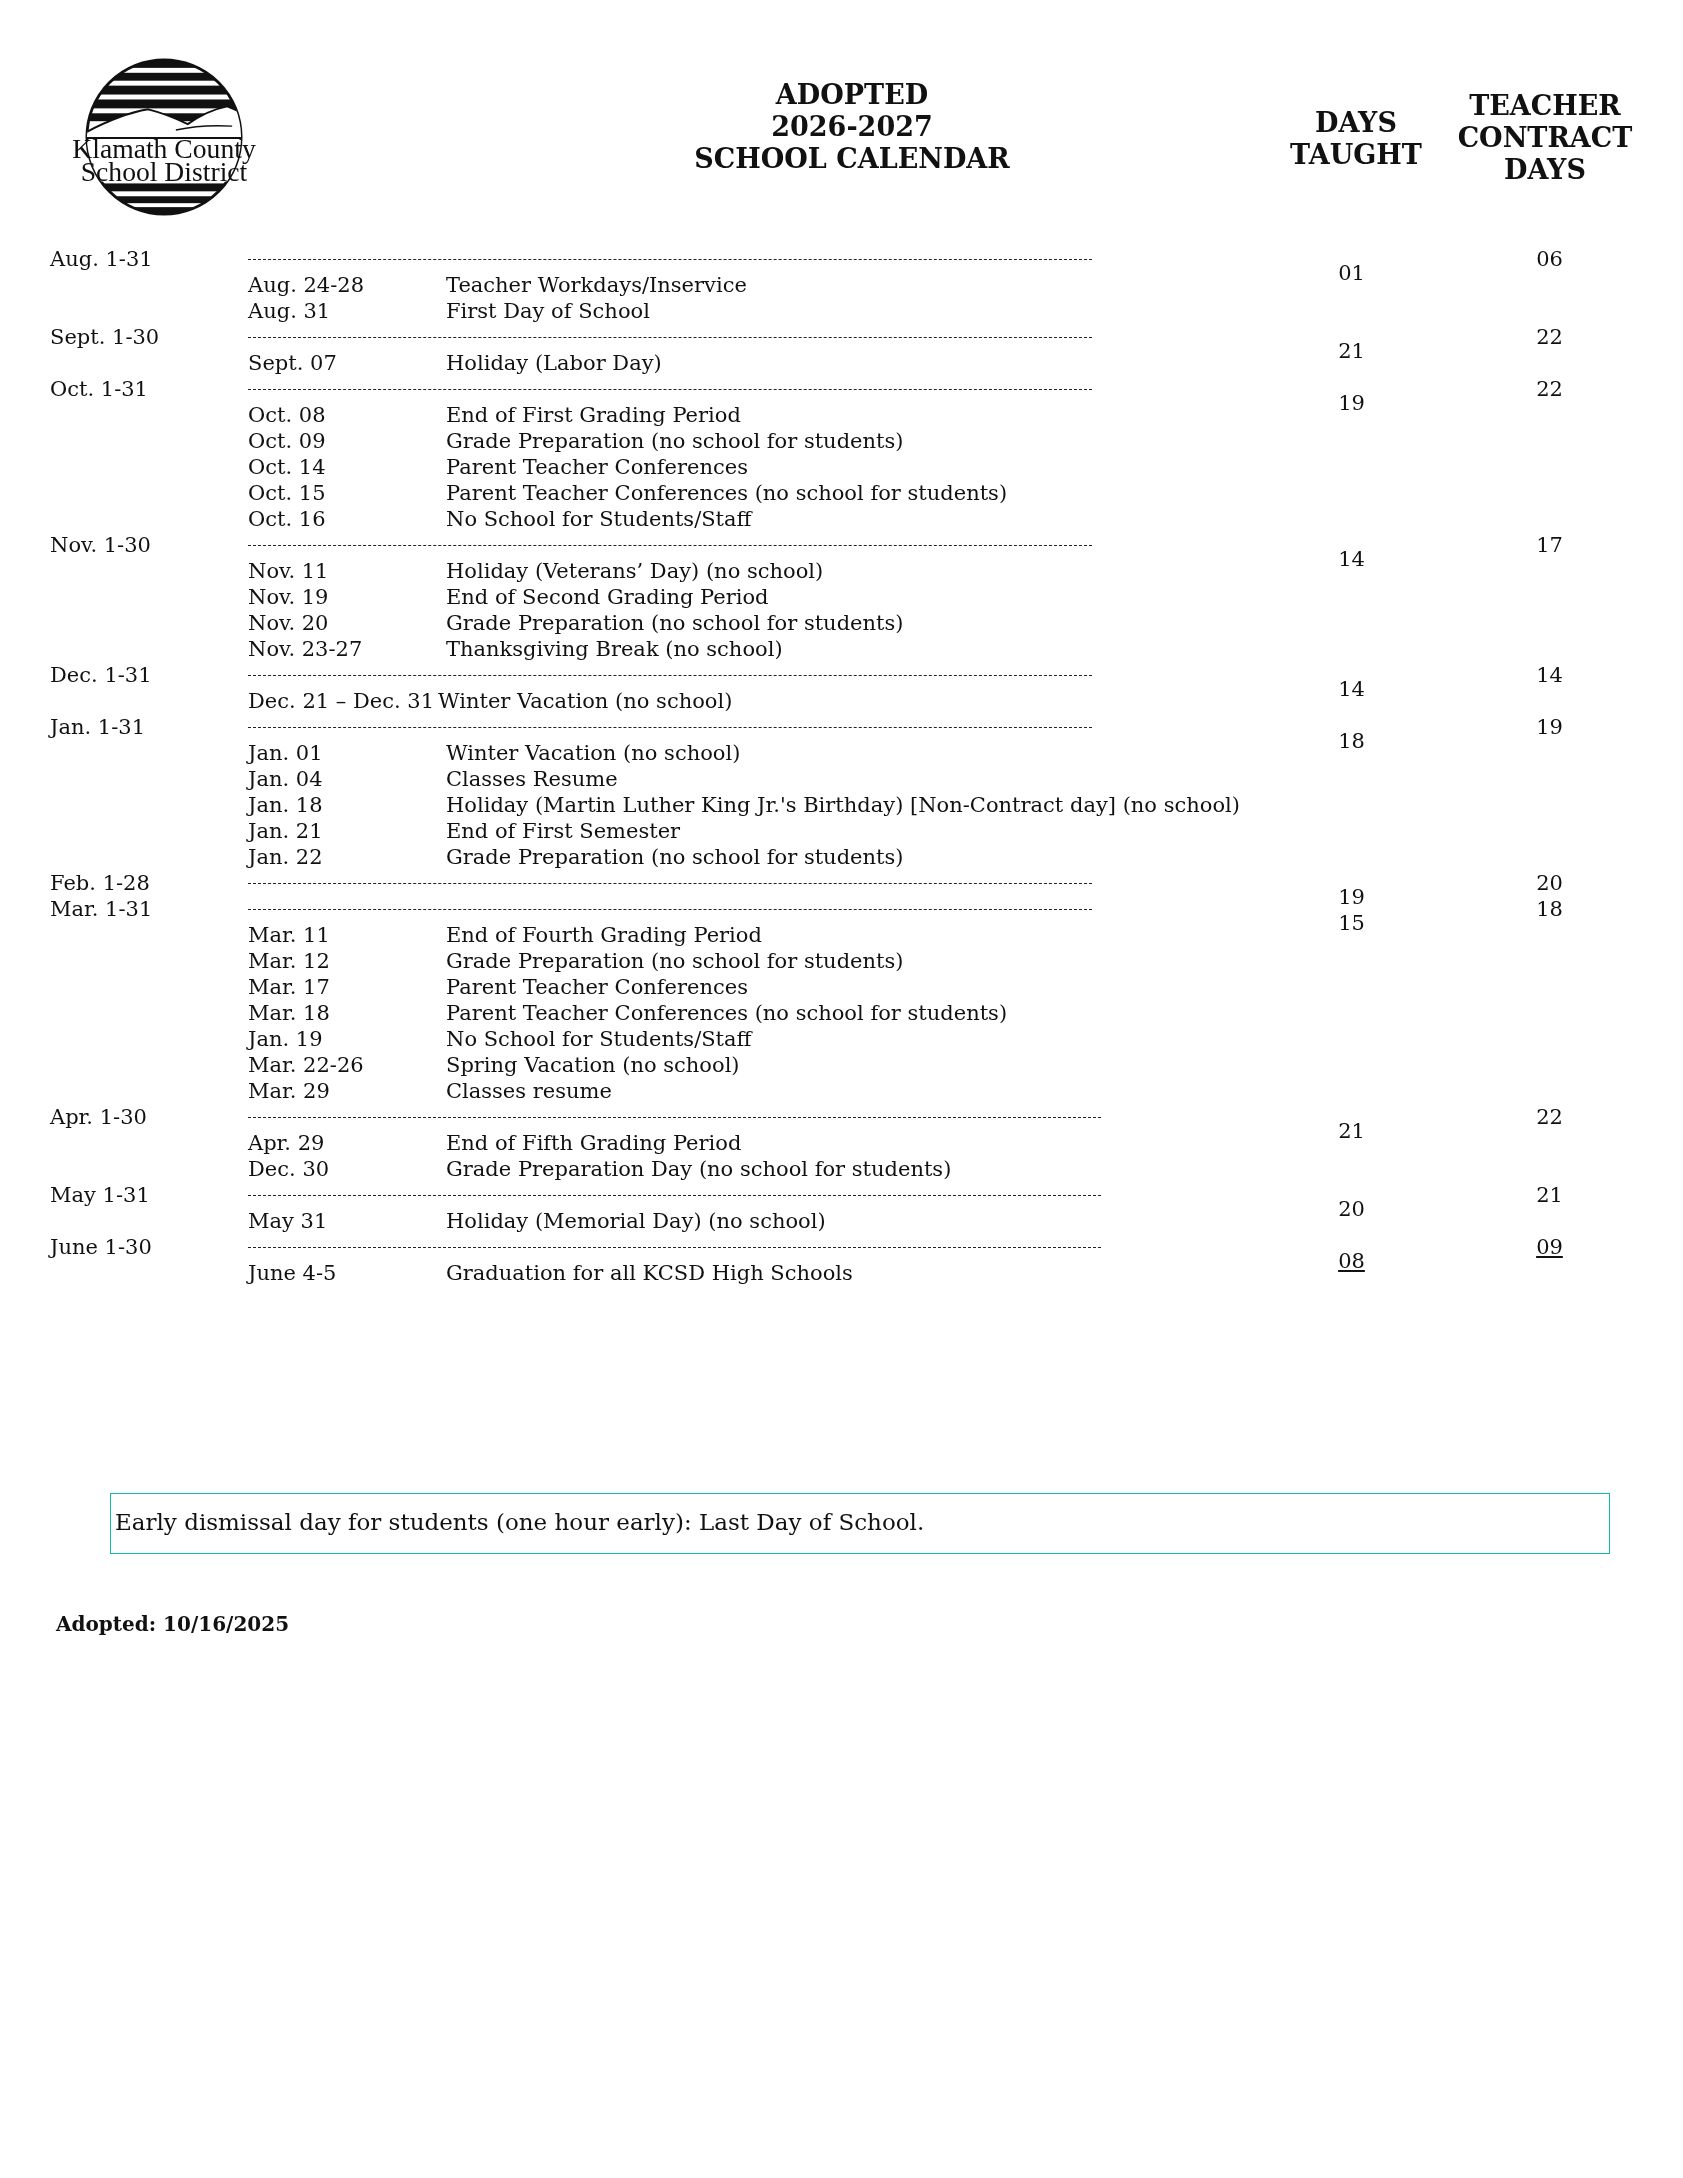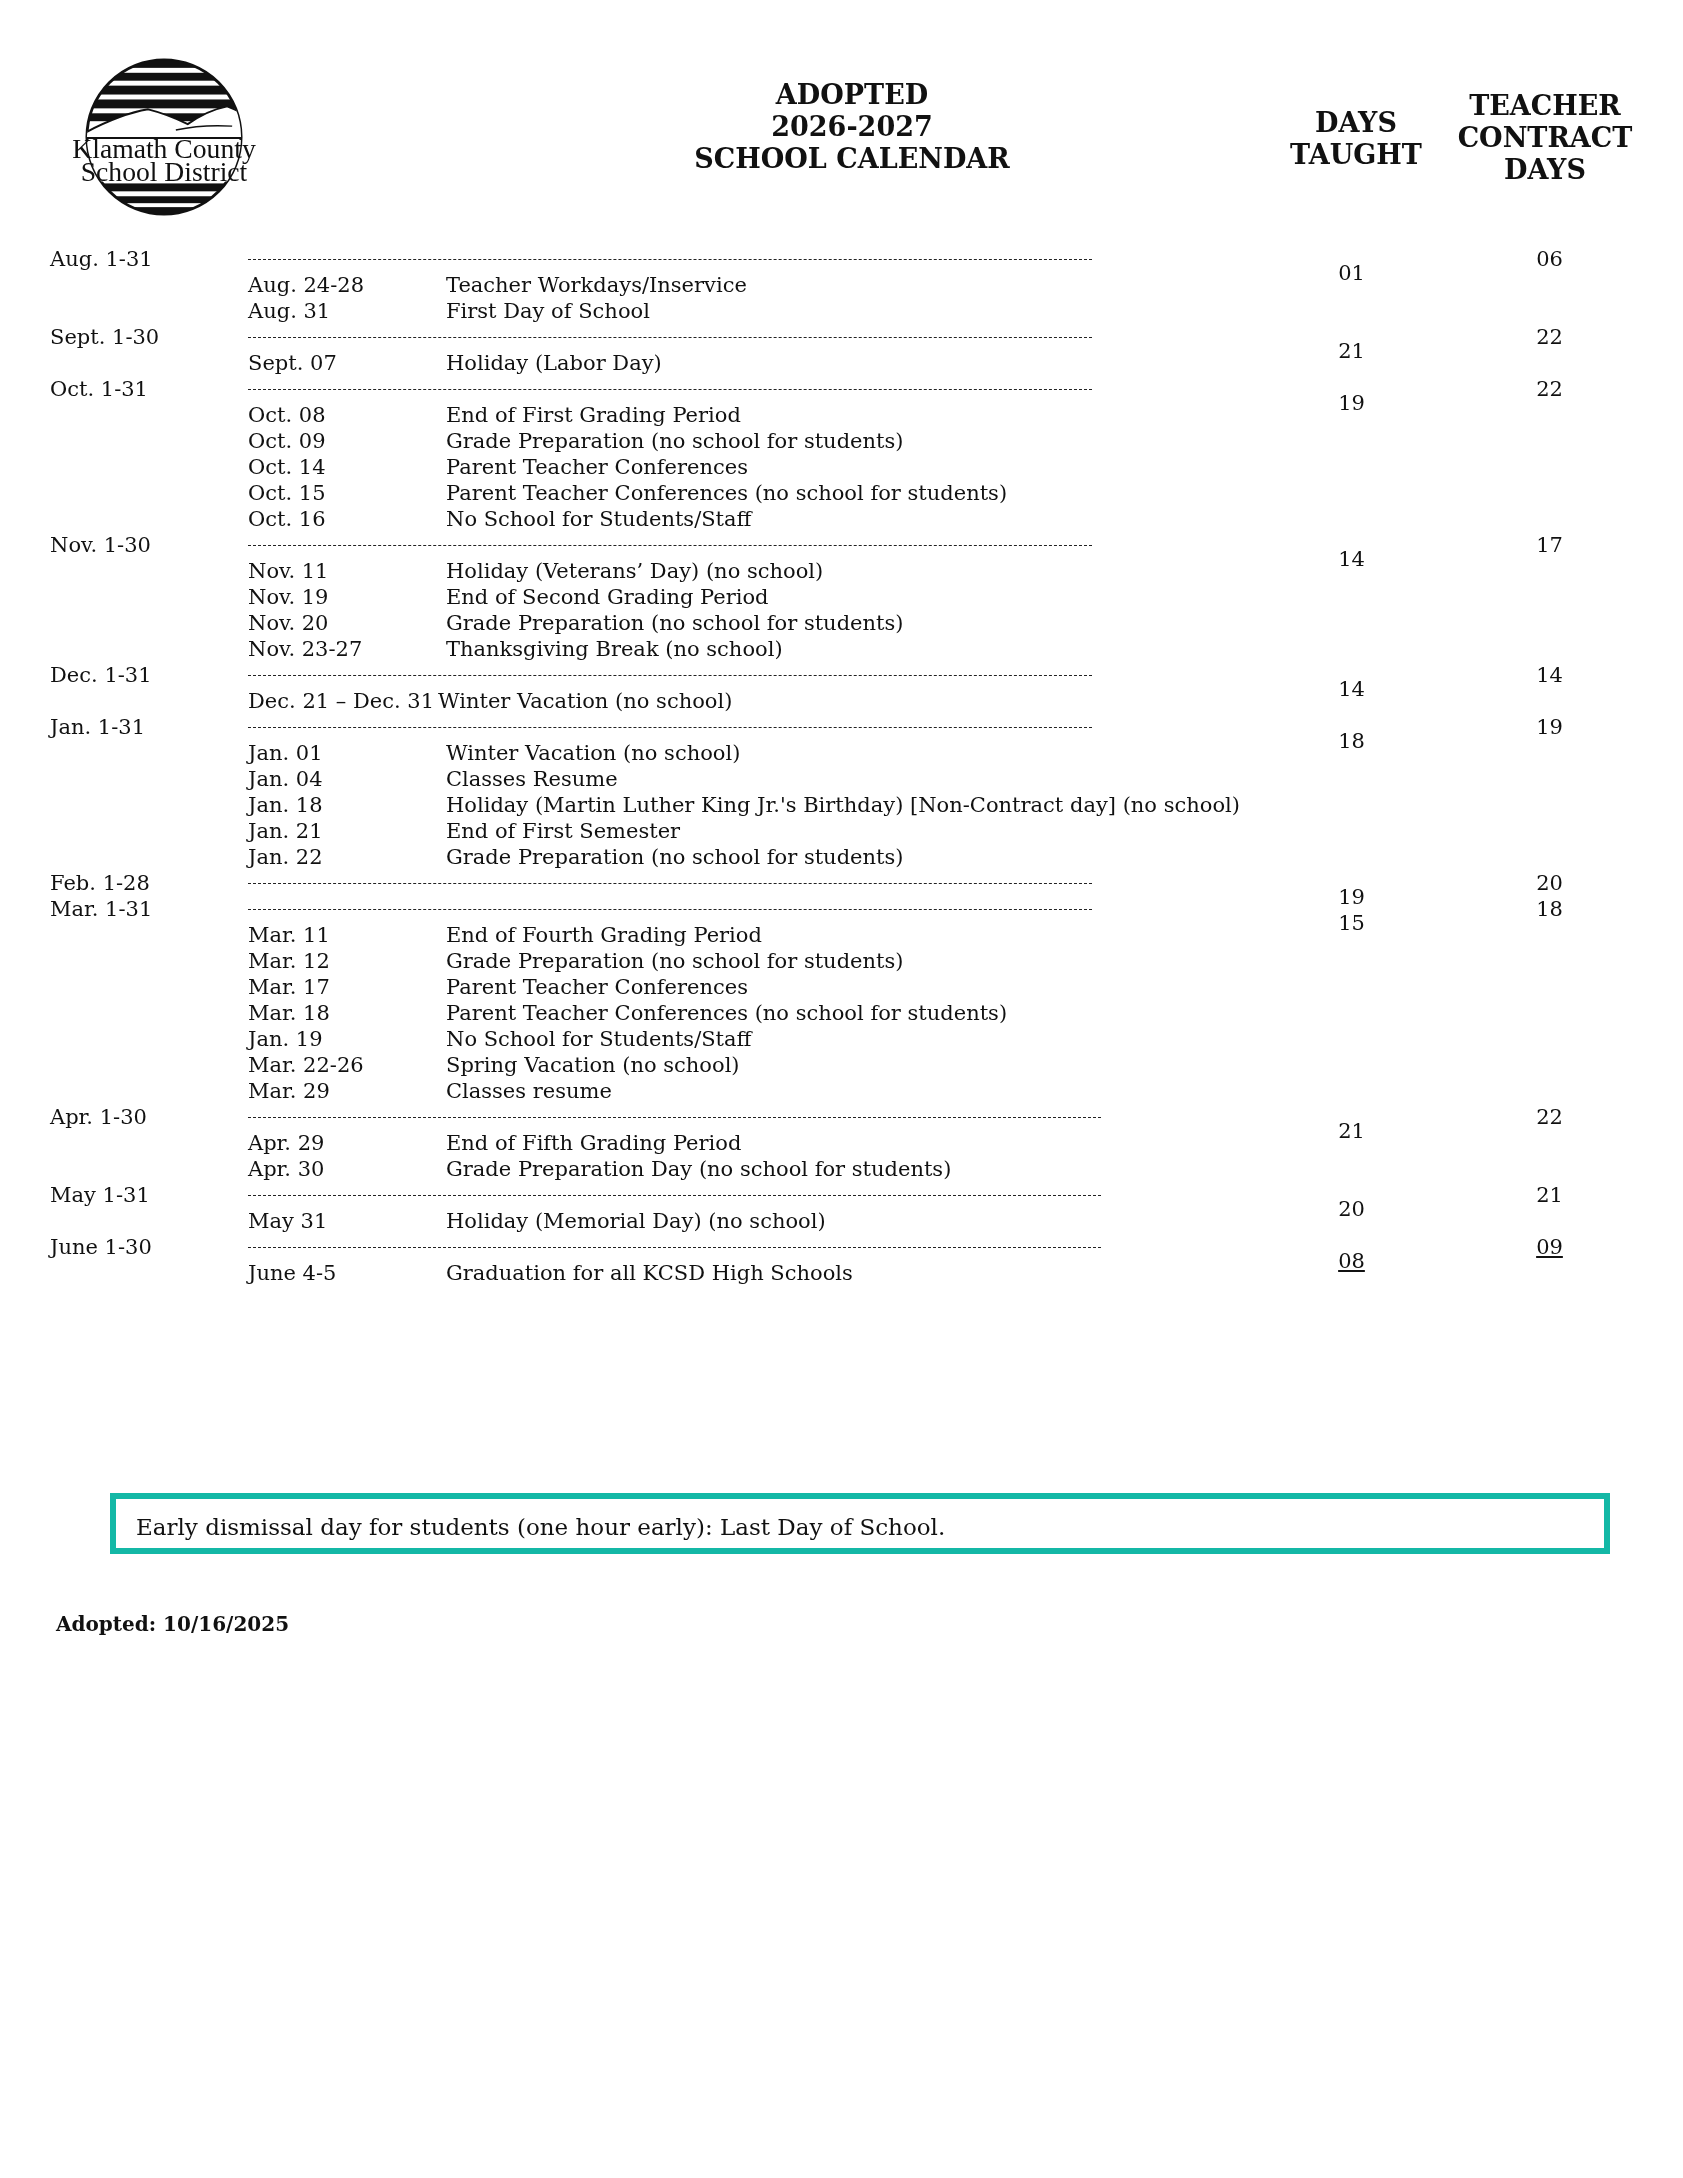--- a/index.html
+++ b/index.html
@@ -31,22 +31,22 @@
   .dashes.long { width: 853px; }
   .days-taught { position: absolute; left: 1307px; width: 89px; text-align: center; top: 0; margin-top: 14px; }
   .contract-days { position: absolute; left: 1505px; width: 89px; text-align: center; top: 0; }
   .u { text-decoration: underline; }
   .ev-date { position: absolute; left: 248px; top: 0; }
   .ev-desc { position: absolute; left: 446px; top: 0; }
   .ev-inline { position: absolute; left: 248px; top: 0; }
 
   .note-box {
     position: absolute; left: 110px; top: 1493px; width: 1500px; height: 61px;
-    border: 6px solid #14b8a6; box-sizing: border-box;
-    font-size: 23px; line-height: 57px; padding-left: 20px;
+    border: 1px solid #14b8a6; box-sizing: border-box;
+    font-size: 23px; line-height: 57px; padding-left: 4px;
   }
   .adopted {
     position: absolute; left: 56px; top: 1612px; font-weight: bold; font-size: 20px;
   }
 </style>
 </head>
 <body>
 
 <svg class="logo" viewBox="0 0 212 162" xmlns="http://www.w3.org/2000/svg">
   <defs>
@@ -243,21 +243,21 @@
       <span class="month-label">Apr.  1-30</span>
       <span class="dashes long"></span>
       <span class="days-taught">21</span>
       <span class="contract-days">22</span>
     </div>
     <div class="row">
       <span class="ev-date">Apr. 29</span>
       <span class="ev-desc">End of Fifth Grading Period</span>
     </div>
     <div class="row">
-      <span class="ev-date">Apr. 30</span>
+      <span class="ev-date">Dec. 30</span>
       <span class="ev-desc">Grade Preparation Day (no school for students)</span>
     </div>
     <div class="row">
       <span class="month-label">May   1-31</span>
       <span class="dashes long"></span>
       <span class="days-taught">20</span>
       <span class="contract-days">21</span>
     </div>
     <div class="row">
       <span class="ev-date">May 31</span>

